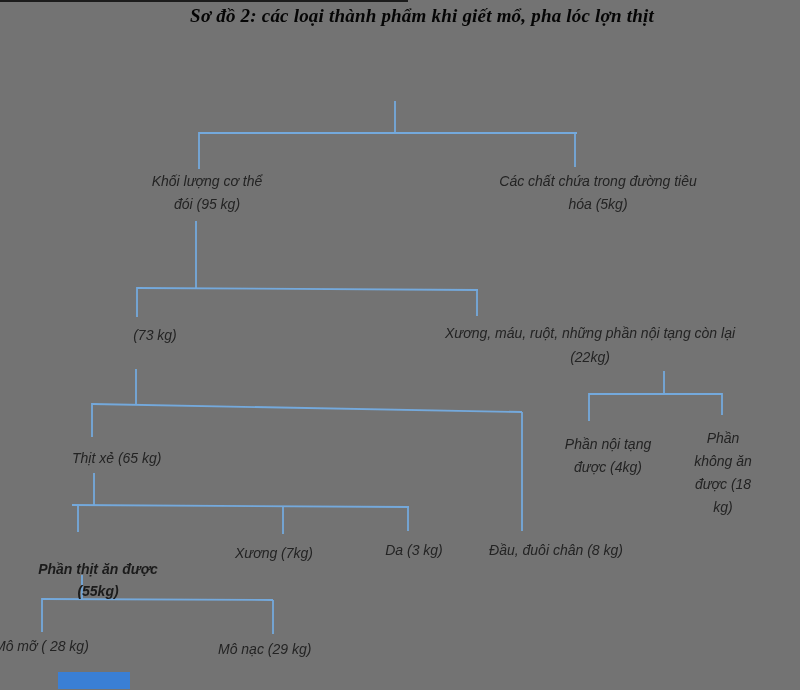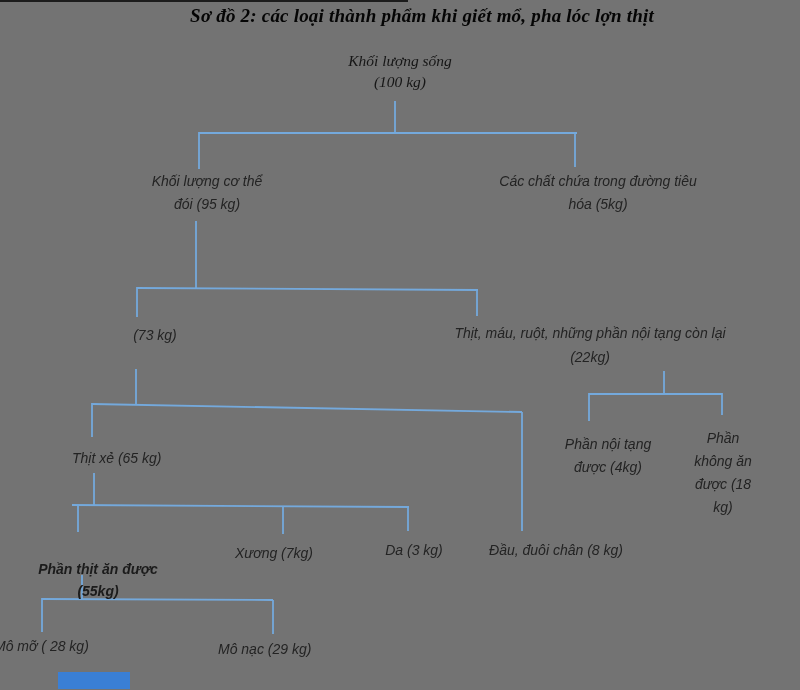--- a/index.html
+++ b/index.html
@@ -58,41 +58,37 @@
       <line x1="42" y1="598" x2="42" y2="632"></line>
       <line x1="273" y1="600" x2="273" y2="634"></line>
 
       <line x1="664" y1="371" x2="664" y2="394"></line>
       <line x1="589" y1="394" x2="722" y2="394"></line>
       <line x1="589" y1="393" x2="589" y2="421"></line>
       <line x1="722" y1="393" x2="722" y2="415"></line>
     </g>
   </svg>
 
-  <div class="node serif" style="left:300px;top:50px;width:200px;line-height:21px">
-    <div>Khối lượng sống</div>
-    <div>(100 kg)</div>
-  </div>
 
   <div class="node" style="left:117px;top:170px;width:180px">
     <div>Khối lượng cơ thể</div>
     <div>đói (95 kg)</div>
   </div>
 
   <div class="node" style="left:468px;top:170px;width:260px">
     <div>Các chất chứa trong đường tiêu</div>
     <div>hóa (5kg)</div>
   </div>
 
   <div class="node" style="left:65px;top:324px;width:180px">
     <div>(73 kg)</div>
   </div>
 
   <div class="node" style="left:420px;top:321px;width:340px;line-height:24px">
-    <div>Thịt, máu, ruột, những phần nội tạng còn lại</div>
+    <div>Xương, máu, ruột, những phần nội tạng còn lại</div>
     <div>(22kg)</div>
   </div>
 
   <div class="node nowrap" style="left:72px;top:447px">
     <div>Thịt xẻ (65 kg)</div>
   </div>
 
   <div class="node" style="left:550px;top:433px;width:116px">
     <div>Phần nội tạng</div>
     <div>được (4kg)</div>

